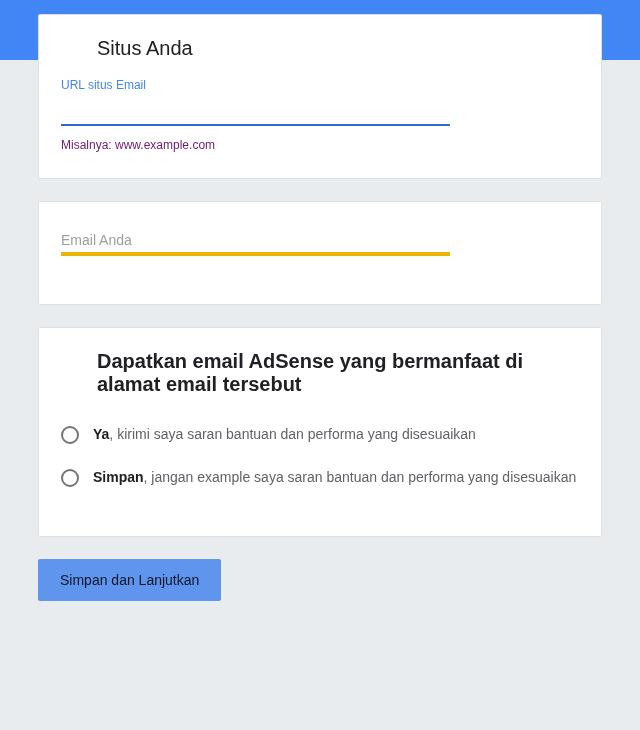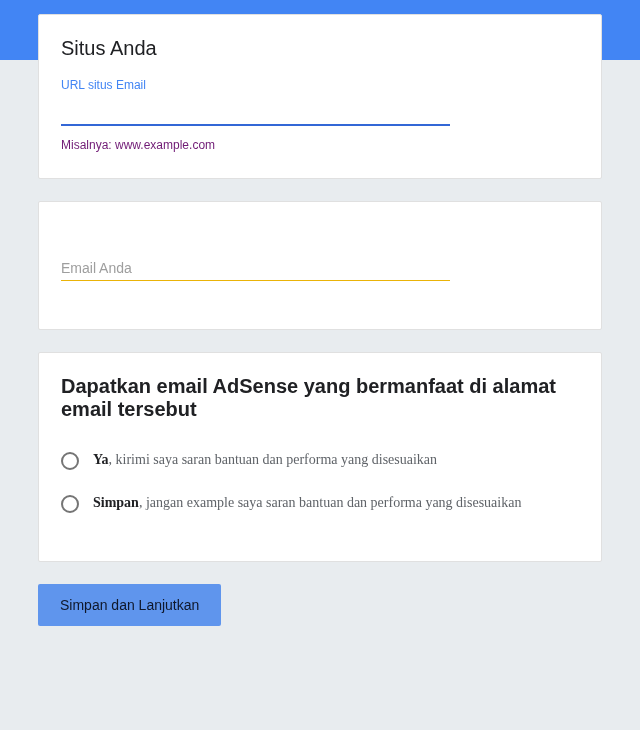--- a/index.html
+++ b/index.html
@@ -32,20 +32,21 @@
       border: 1px solid #e0e0e0;
       border-radius: 2px;
       margin-bottom: 22px;
       padding: 22px 22px 26px 22px;
     }
     .card-title {
       font-size: 20px;
       font-weight: 400;
       color: #202124;
       margin-bottom: 18px;
+      margin-left: 36px;
     }
     .card-title.bold {
       font-weight: 700;
     }
     .field-label {
       font-size: 12px;
       color: #4285f4;
       margin-bottom: 6px;
       display: block;
     }
@@ -63,40 +64,38 @@
     .helper-text {
       font-size: 12px;
       color: #701a75;
     }
     .email-card {
       padding: 24px 22px 48px 22px;
     }
     .email-placeholder-input {
       width: 75%;
       border: none;
-      border-bottom: 1px solid #eab308;
+      border-bottom: 4px solid #eab308;
       font-size: 14px;
       padding: 6px 0 4px 0;
       outline: none;
       background: transparent;
       color: #8b5cf6;
-      margin-top: 28px;
     }
     .email-placeholder-input::placeholder {
       color: #9e9e9e;
     }
     .radio-group {
       margin-top: 28px;
     }
     .radio-option {
       display: flex;
-      align-items: flex-end;
+      align-items: center;
       margin-bottom: 22px;
       cursor: pointer;
-      font-family: Liberation Serif, serif;
     }
     .radio-circle {
       width: 18px;
       height: 18px;
       border: 2px solid #757575;
       border-radius: 50%;
       flex-shrink: 0;
       margin-right: 14px;
       margin-top: 1px;
     }

